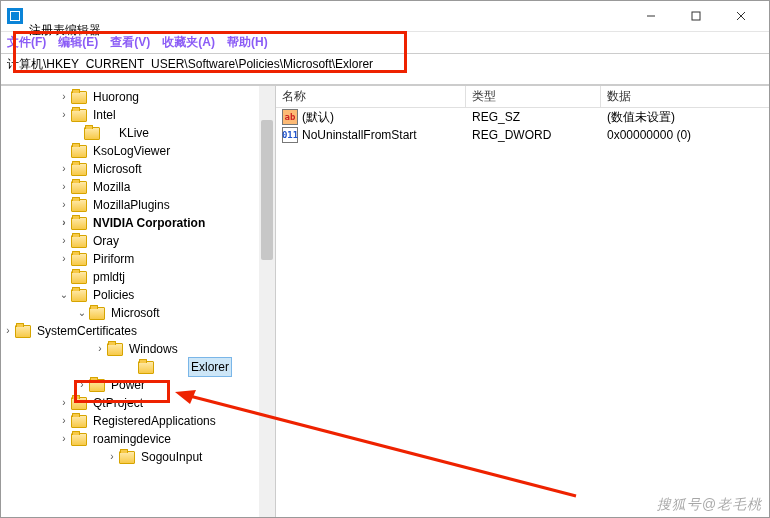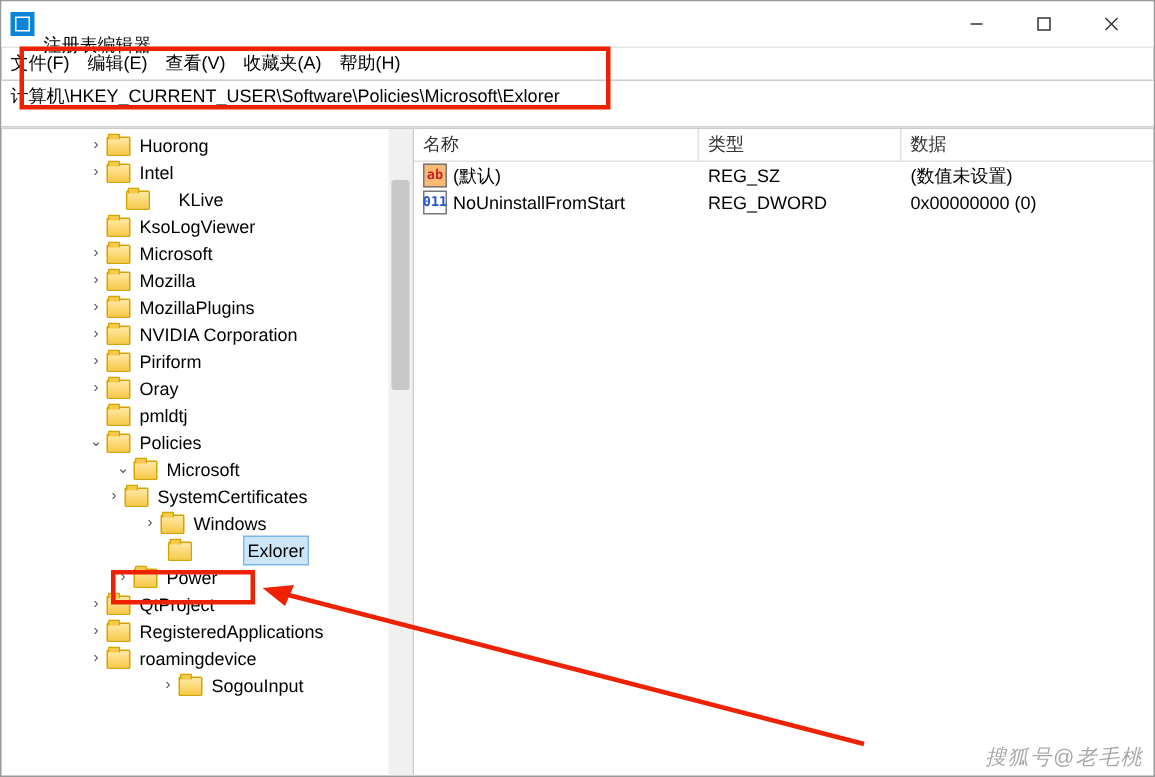--- a/index.html
+++ b/index.html
@@ -7,21 +7,21 @@
   .window { width: 770px; height: 518px; display: flex; flex-direction: column; border: 1px solid #999; }
 
   .titlebar { height: 30px; background: #fff; display: flex; align-items: center; padding: 0 6px; }
   .titleicon { width: 16px; height: 16px; background: #0a84d8; margin-right: 6px; display:flex;align-items:center;justify-content:center; }
   .titleicon::before { content:""; width:8px; height:8px; border:1px solid #fff; }
   .titletext { font-size: 12px; color: #000; flex: 1; margin-top: 29px; }
   .winbtn { width: 45px; height: 30px; display: flex; align-items: center; justify-content: center; color: #333; }
   .winbtn svg { width: 10px; height: 10px; }
 
   .menubar { height: 22px; display: flex; align-items: center; font-size: 12px; color: #b55; padding: 0 6px; gap: 12px; border-top:1px solid #e5e5e5; }
-  .menubar span { color: #000000; }
+  .menubar span { color: #8b5cf6; font-weight: bold; }
 
   .addrwrap { position: relative; }
   .address { height: 32px; font-size: 12px; padding: 2px 6px; border-top:1px solid #ccc; border-bottom:1px solid #ccc; background:#fff; white-space:nowrap; }
   .addr-highlight { position:absolute; border:3px solid #e20; pointer-events:none; }
 
   .client { flex: 1; display: flex; overflow: hidden; border-top:1px solid #ccc; }
 
   .treewrap { width: 275px; border-right: 1px solid #ccc; position: relative; overflow:hidden; }
   .tree { font-size: 12px; line-height: 18px; padding-top: 2px; }
   .trow { display: flex; align-items: center; height: 18px; white-space: nowrap; cursor:default; }
@@ -126,61 +126,61 @@
           <div class="trow" style="padding-left: 56px;">
             <span class="twist col"></span>
             <span class="folder"></span>
             <span class="label">Mozilla</span>
           </div>
           <div class="trow" style="padding-left: 56px;">
             <span class="twist col"></span>
             <span class="folder"></span>
             <span class="label">MozillaPlugins</span>
           </div>
-          <div class="trow" style="padding-left: 56px;">
+          <div class="trow" style="padding-left: 56px; font-weight: bold;">
             <span class="twist col"></span>
             <span class="folder"></span>
             <span class="label">NVIDIA Corporation</span>
           </div>
           <div class="trow" style="padding-left: 56px;">
             <span class="twist col"></span>
             <span class="folder"></span>
+            <span class="label">Oray</span>
+          </div>
+          <div class="trow" style="padding-left: 56px;">
+            <span class="twist col"></span>
+            <span class="folder"></span>
             <span class="label">Piriform</span>
-          </div>
-          <div class="trow" style="padding-left: 56px;">
-            <span class="twist col"></span>
-            <span class="folder"></span>
-            <span class="label">Oray</span>
           </div>
           <div class="trow" style="padding-left: 56px;">
             <span class="twist "></span>
             <span class="folder"></span>
             <span class="label">pmldtj</span>
           </div>
           <div class="trow" style="padding-left: 56px;">
             <span class="twist exp"></span>
             <span class="folder"></span>
             <span class="label">Policies</span>
           </div>
           <div class="trow" style="padding-left: 74px;">
             <span class="twist exp"></span>
             <span class="folder"></span>
             <span class="label">Microsoft</span>
           </div>
-          <div class="trow" style=" justify-content: center;">
+          <div class="trow" style="">
             <span class="twist col"></span>
             <span class="folder"></span>
             <span class="label">SystemCertificates</span>
           </div>
           <div class="trow" style="padding-left: 92px;">
             <span class="twist col"></span>
             <span class="folder"></span>
             <span class="label">Windows</span>
           </div>
-          <div class="trow" style="padding-left: 66px; gap: 31px;">
+          <div class="trow" style="padding-left: 92px; gap: 31px;">
             <span class="twist "></span>
             <span class="folder"></span>
             <span class="label sel">Exlorer</span>
           </div>
           <div class="trow" style="padding-left: 74px;">
             <span class="twist col"></span>
             <span class="folder"></span>
             <span class="label">Power</span>
           </div>
           <div class="trow" style="padding-left: 56px;">

